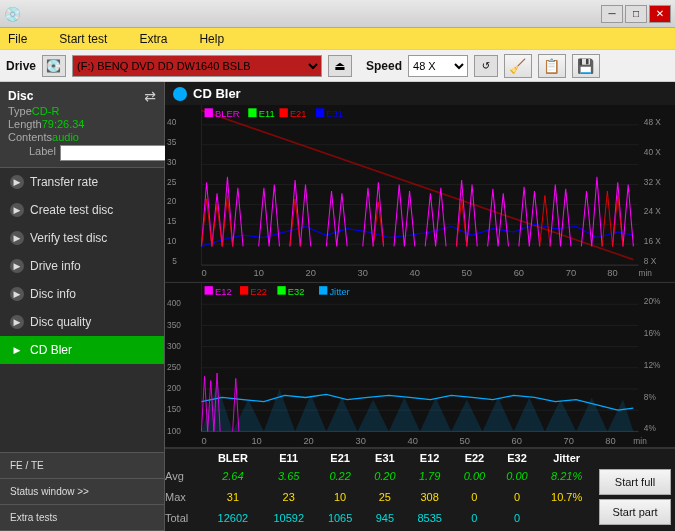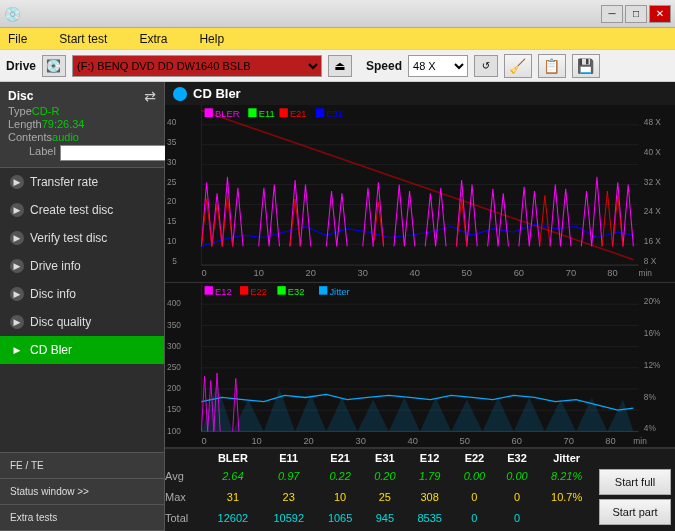--- a/index.html
+++ b/index.html
@@ -384,21 +384,21 @@
             <th>E22</th>
             <th>E32</th>
             <th>Jitter</th>
             <th style="width:80px;"></th>
           </tr>
         </thead>
         <tbody>
           <tr>
             <td class="row-label">Avg</td>
             <td class="green">2.64</td>
-            <td class="green">0.97</td>
+            <td class="green">3.65</td>
             <td class="green">0.22</td>
             <td class="green">0.20</td>
             <td class="green">1.79</td>
             <td class="green">0.00</td>
             <td class="green">0.00</td>
             <td class="green">8.21%</td>
             <td rowspan="3" style="vertical-align:middle; padding:4px;">
               <div style="display:flex;flex-direction:column;gap:4px;align-items:center;">
                 <button class="action-btn">Start full</button>
                 <button class="action-btn">Start part</button>

